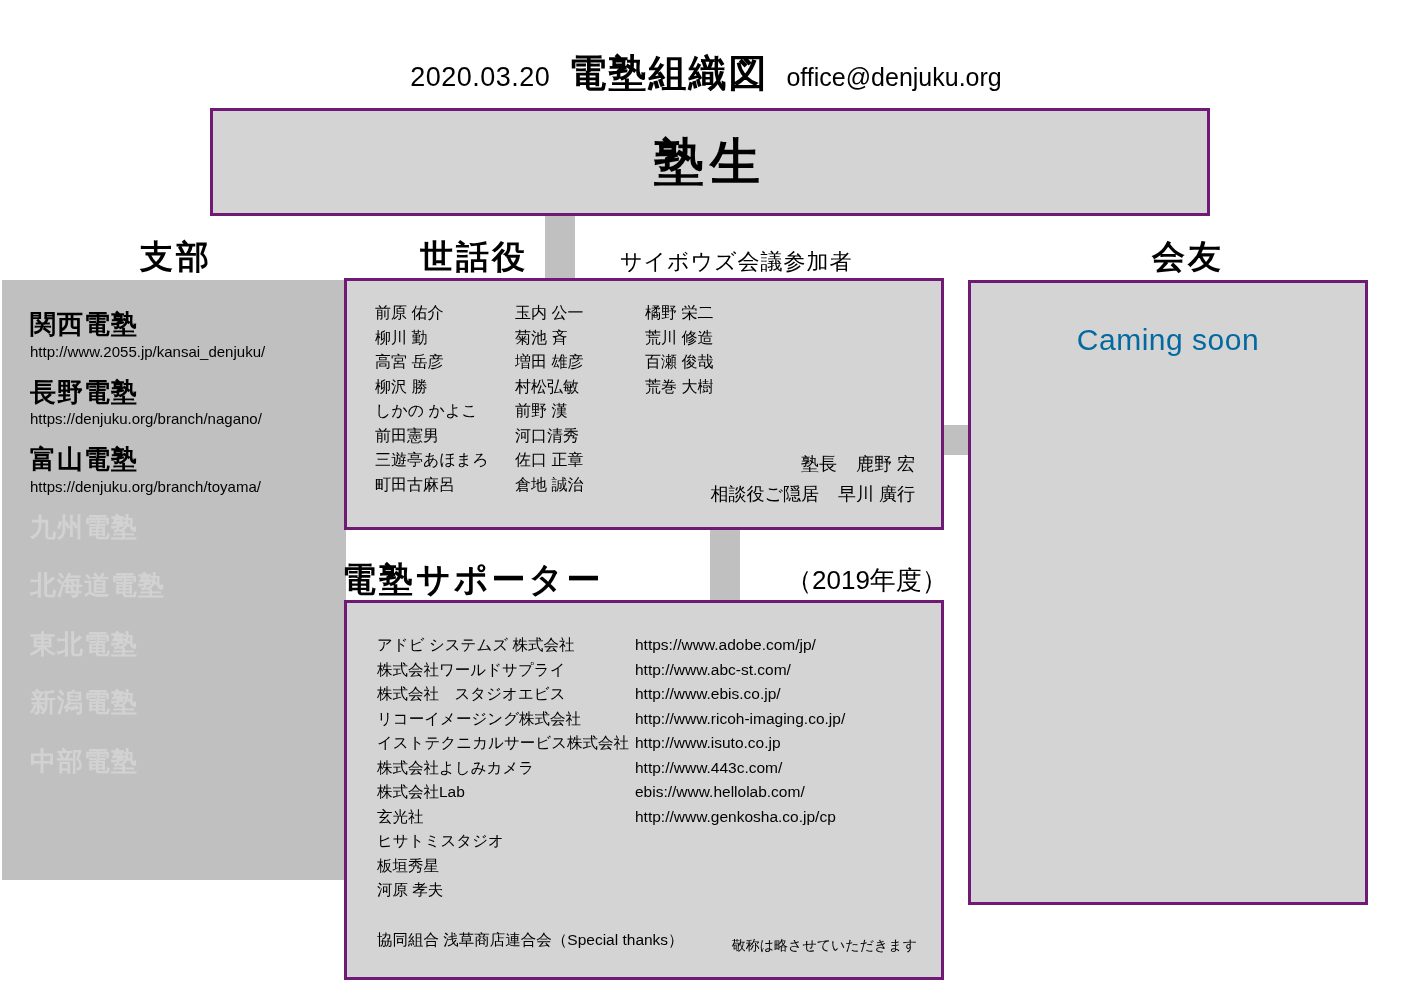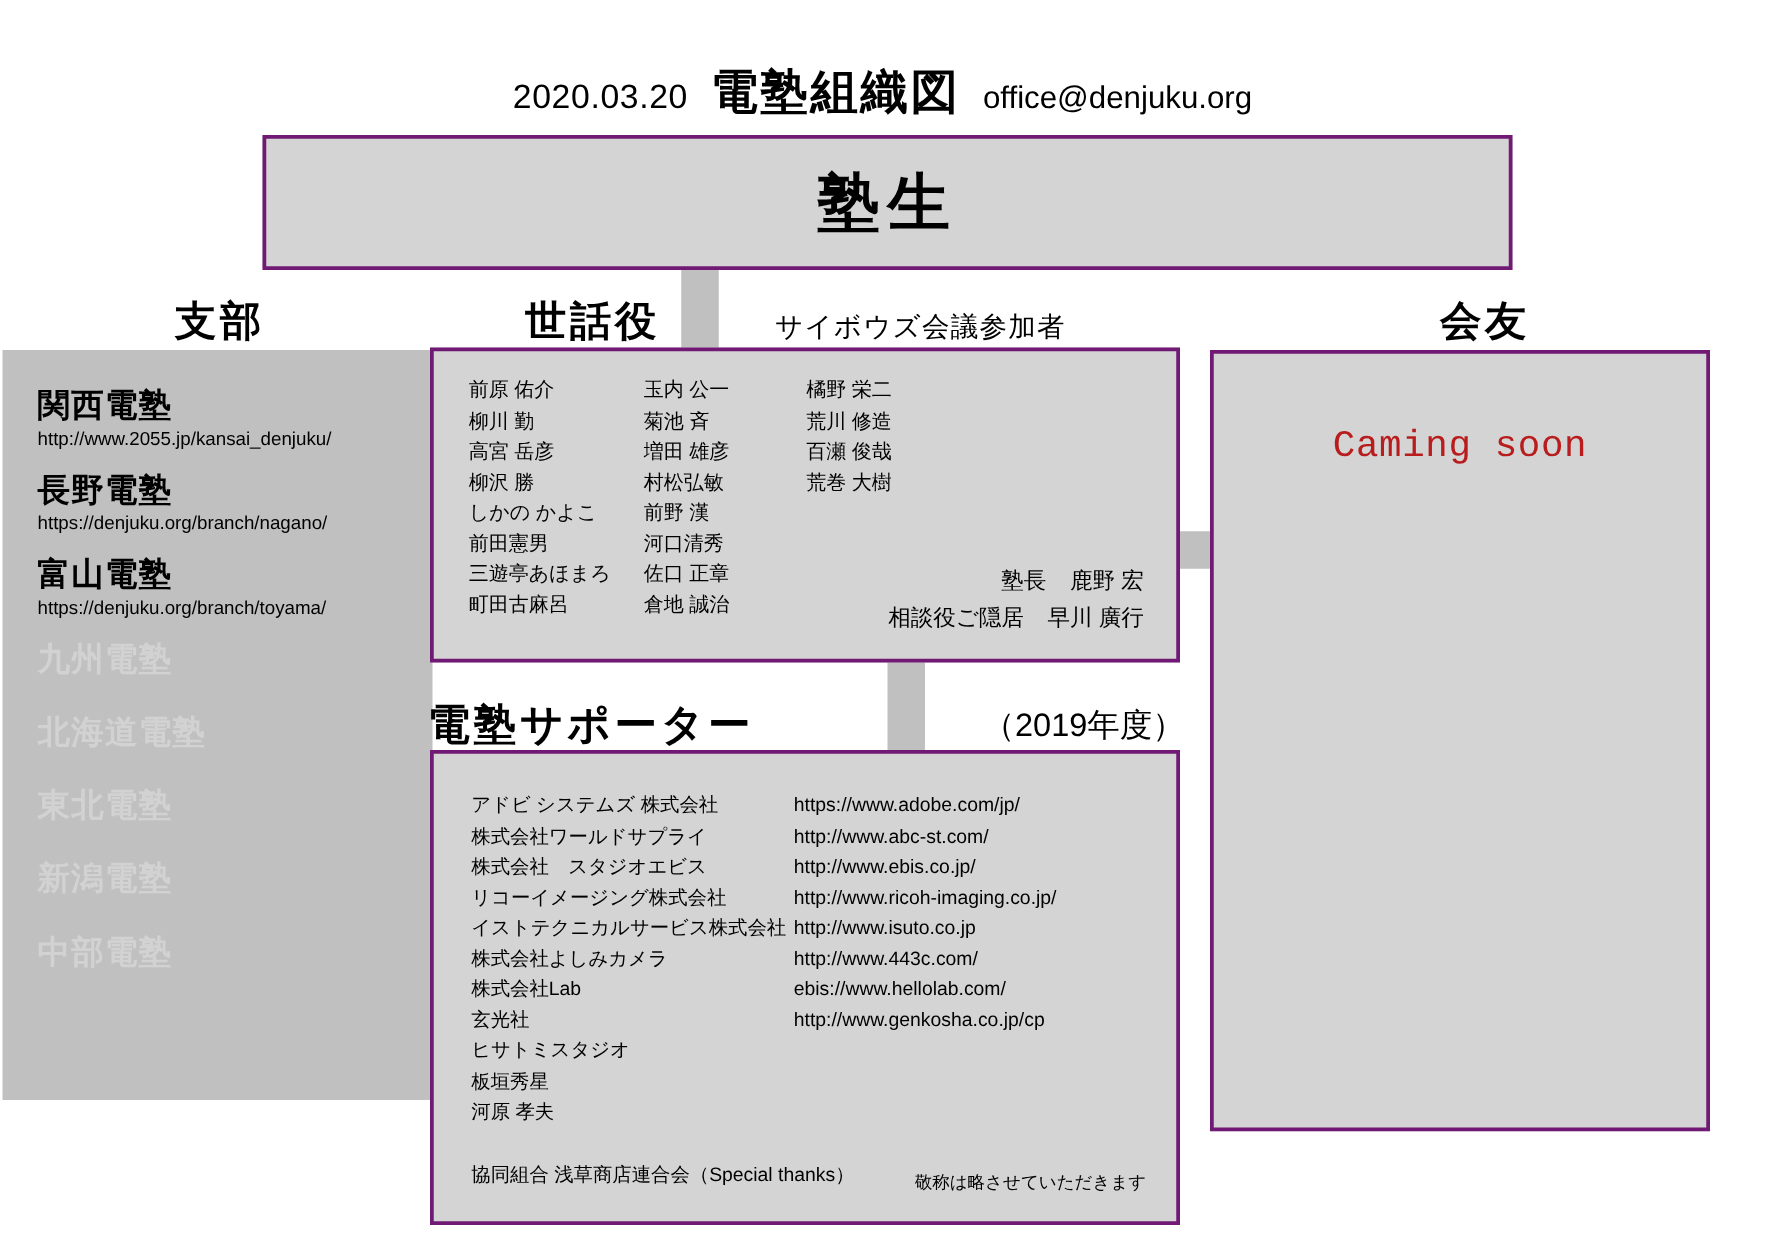--- a/index.html
+++ b/index.html
@@ -154,25 +154,24 @@
   #box-friends {
     left: 968px;
     top: 280px;
     width: 400px;
     height: 625px;
     display: flex;
     align-items: flex-start;
     justify-content: center;
   }
   #friends-text {
-    margin-top: 58px;
+    margin-top: 40px;
     font-size: 30px;
-    color: #b91c1c;
+    color: #0369a1;
     letter-spacing: 0.5px;
-    font-family: Liberation Mono, monospace;
   }
 
   
   #box-supporter {
     left: 344px;
     top: 600px;
     width: 600px;
     height: 380px;
     padding: 26px 0 16px 0;
   }

